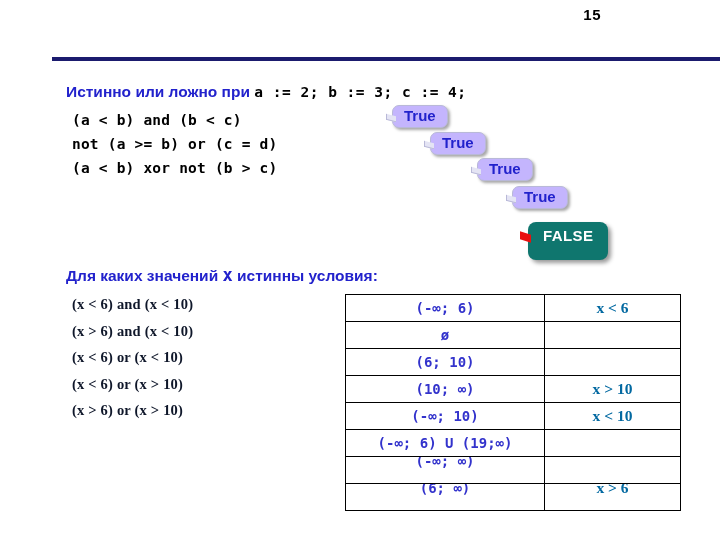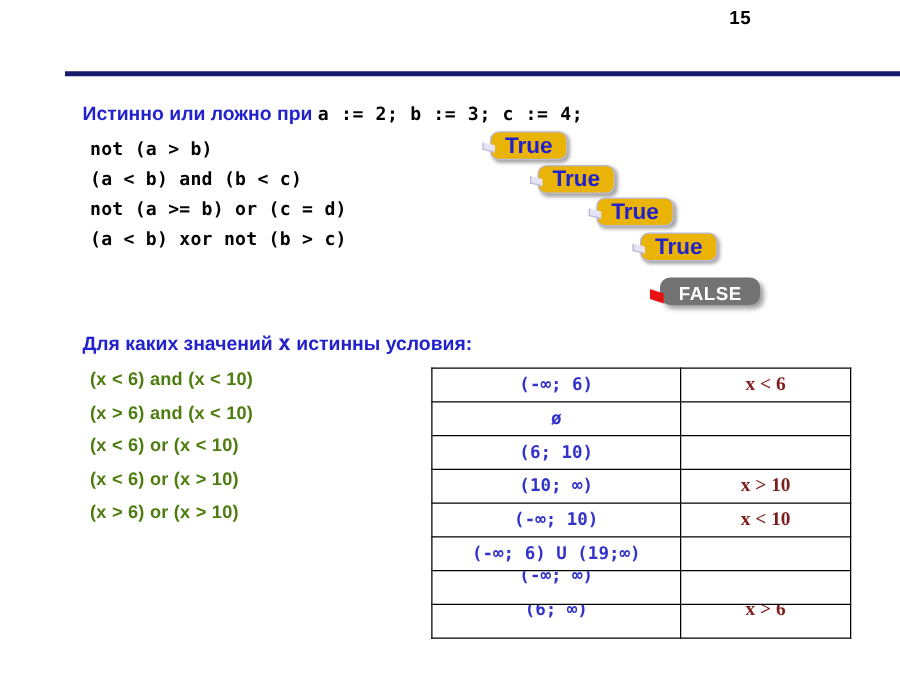--- a/index.html
+++ b/index.html
@@ -90,26 +90,26 @@
     font-weight: bold;
     color: #000000;
     line-height: 24px;
     white-space: pre;
     letter-spacing: .2px;
   }
 
   
   .callout {
     position: absolute;
-    background: #eab308;
+    background: #c4b5fd;
     border: 1px solid #b9b9d8;
     border-radius: 7px;
     color: #2222cc;
     font-weight: bold;
-    font-size: 18px;
+    font-size: 15px;
     padding: 3px 11px 4px 11px;
     box-shadow: 2px 2px 3px rgba(0,0,0,.35);
     white-space: nowrap;
     line-height: 14px;
   }
   .callout::before {
     content: "";
     position: absolute;
     left: -7px;
     top: 9px;
@@ -122,26 +122,26 @@
   }
   .callout.c1 { left: 392px; top: 105px; }
   .callout.c2 { left: 430px; top: 132px; }
   .callout.c3 { left: 477px; top: 158px; }
   .callout.c4 { left: 512px; top: 186px; }
 
   .callout-false {
     position: absolute;
     left: 528px;
     top: 222px;
-    background: #737373;
+    background: #0f766e;
     border-radius: 8px;
     color: #ffffff;
     font-weight: bold;
     font-size: 15px;
-    padding: 5px 15px 0 15px;
+    padding: 5px 15px 16px 15px;
     box-shadow: 3px 3px 4px rgba(0,0,0,.4);
     white-space: nowrap;
     line-height: 17px;
     letter-spacing: .4px;
   }
   .callout-false::before {
     content: "";
     position: absolute;
     left: -8px;
     top: 11px;
@@ -151,24 +151,24 @@
     transform: skewY(18deg);
   }
 
   
   .x-list {
     position: absolute;
     left: 72px;
     top: 291px;
   }
   .x-line {
-    font-family: Liberation Sans, sans-serif;
+    font-family: Liberation Serif, serif;
     font-size: 14.5px;
     font-weight: bold;
-    color: #4d7c0f;
+    color: #0f172a;
     line-height: 26.5px;
     white-space: pre;
     letter-spacing: .2px;
   }
 
   
   .answer-table {
     position: absolute;
     left: 345px;
     top: 294px;
@@ -190,21 +190,21 @@
     font-size: 14px;
     font-weight: bold;
     color: #3333cc;
     white-space: nowrap;
   }
   .answer-table td.col-ineq {
     width: 135px;
     font-family: "Liberation Serif", serif;
     font-size: 15.5px;
     font-weight: bold;
-    color: #7f1d1d;
+    color: #0369a1;
     white-space: nowrap;
     text-align: center;
   }
   .answer-table td.shift-up .cellbox {
     position: relative;
     top: -9px;
   }
   .cellbox { display: block; }
 </style>
 </head>
@@ -216,21 +216,20 @@
 
 
   <div class="title-rule"></div>
 
   <div class="prompt prompt-1">
     <span>Истинно или ложно при</span>
     <span class="mono">a := 2;  b := 3;  c := 4;</span>
   </div>
 
   <div class="code-list">
-    <div class="code-line">not (a &gt; b)</div>
     <div class="code-line">(a &lt; b) and (b &lt; c)</div>
     <div class="code-line">not (a &gt;= b) or (c = d)</div>
     <div class="code-line">(a &lt; b) xor not (b &gt; c)</div>
   </div>
 
   <div class="callout c1">True</div>
   <div class="callout c2">True</div>
   <div class="callout c3">True</div>
   <div class="callout c4">True</div>
   <div class="callout-false">FALSE</div>

